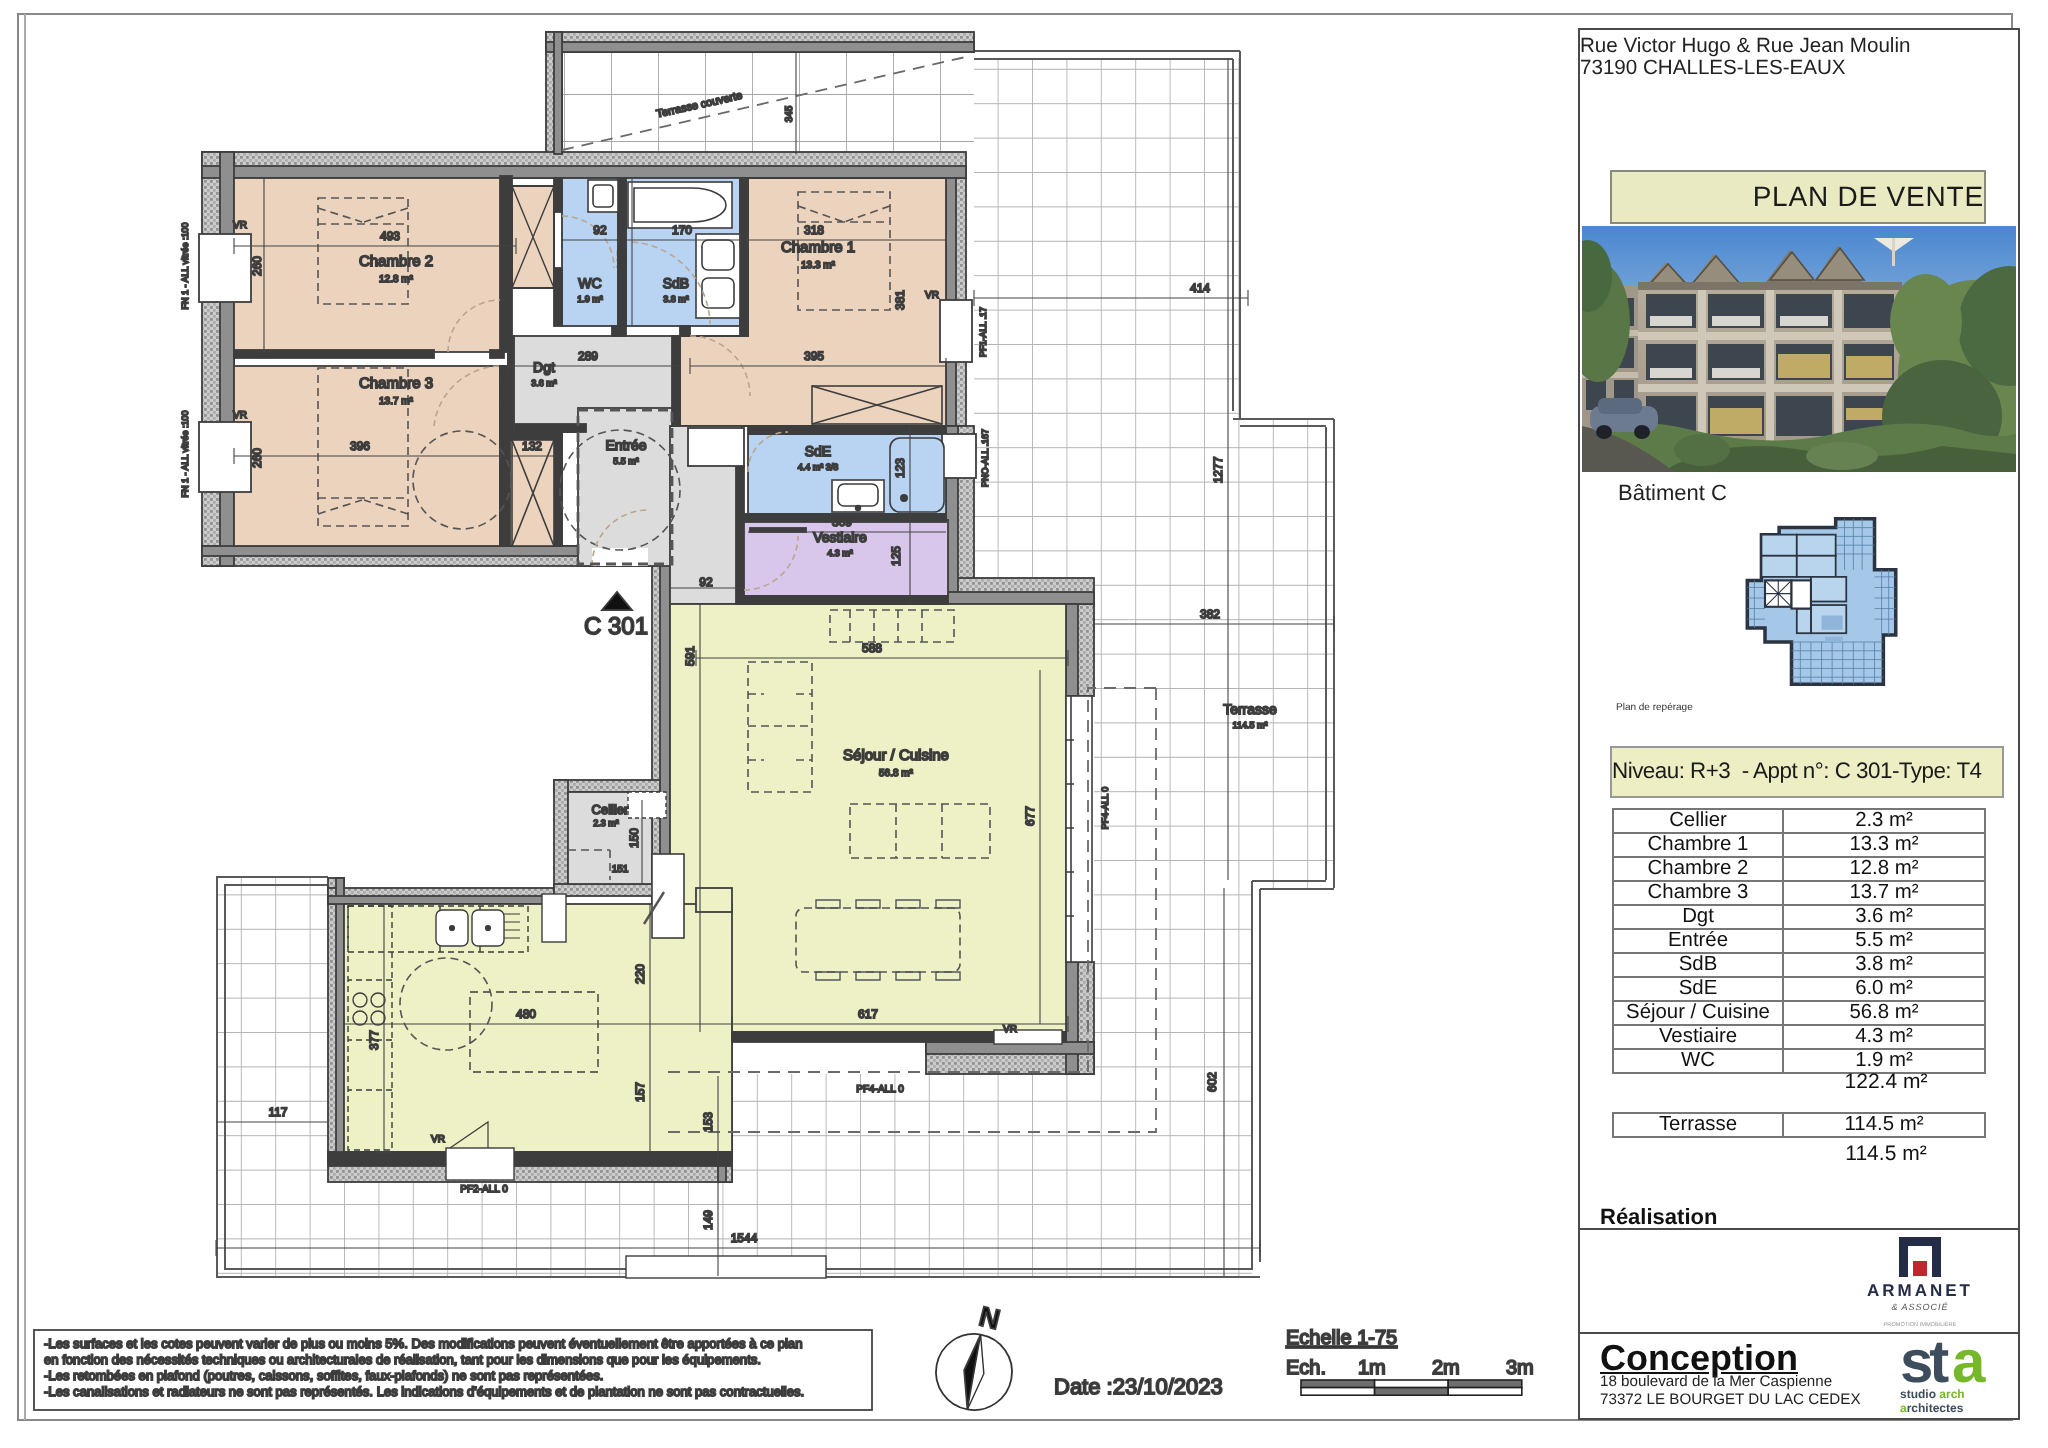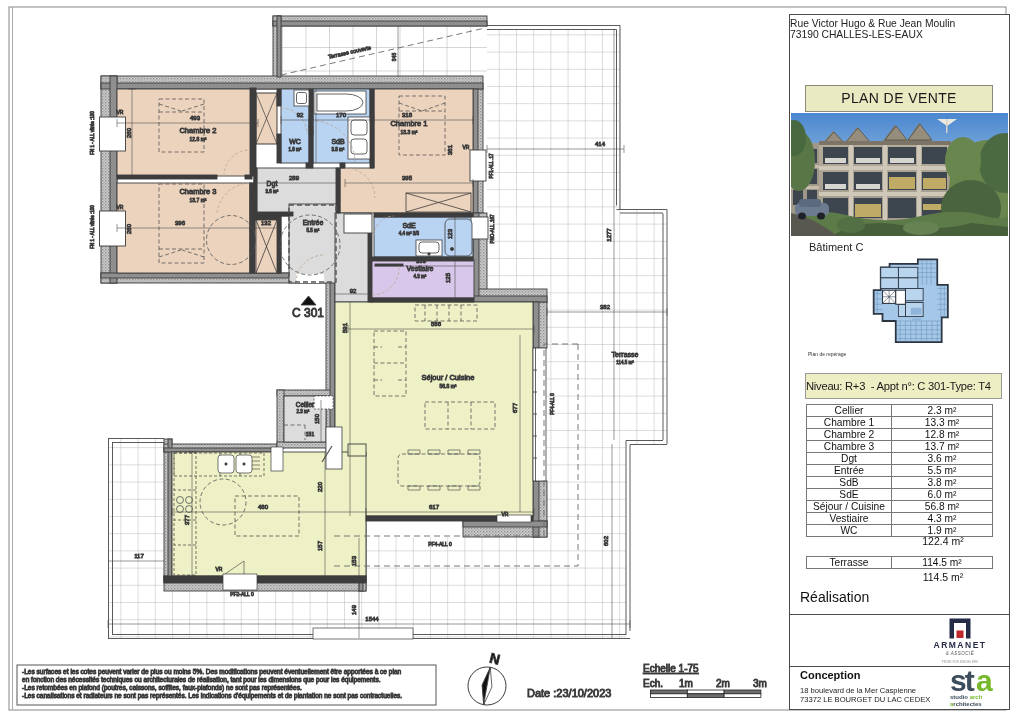--- a/index.html
+++ b/index.html
@@ -376,21 +376,21 @@
   <rect x="650.5" y="693.8" width="36.8" height="3.8" fill="#fff"></rect>
   <rect x="687.3" y="693.8" width="36.8" height="3.8" fill="#6e6e6e"></rect>
   <rect x="724.1" y="693.8" width="36.8" height="3.8" fill="#fff"></rect>
  </g>
 </g>
 </g>
     </svg>
 
 <div class="abs" style="left:789px;top:14px;width:219px;height:694px;border:1px solid #4a4a4a;background:#fff;">
  <div style="font-size:10.3px;line-height:10.5px;color:#222;margin-top:4px;">Rue Victor Hugo &amp; Rue Jean Moulin<br>73190 CHALLES-LES-EAUX</div>
- <div class="abs" style="left:15px;top:70px;width:186px;height:25px;background:#e9eac2;border:1px solid #8a8a7a;text-align:center;font-size:14px;letter-spacing:0.4px;line-height:25px;color:#1a1a1a;">PLAN DE VENTE</div>
+ <div class="abs" style="left:15px;top:70px;width:186px;height:25px;background:#e9eac2;border:1px solid #8a8a7a;text-align:right;font-size:14px;letter-spacing:0.4px;line-height:25px;color:#1a1a1a;">PLAN DE VENTE</div>
  <div class="abs" style="left:1px;top:98px;width:217px;height:123px;overflow:hidden;">
  <svg width="217" height="123" viewBox="0 0 217 123">
   <defs>
             <linearGradient id="sky" x1="0" y1="0" x2="0" y2="1">
    <stop offset="0" stop-color="#4a87cf"></stop>
               <stop offset="0.45" stop-color="#8cb4e0"></stop>
               <stop offset="1" stop-color="#dce9f2"></stop>
             </linearGradient>
   <linearGradient id="fac" x1="0" y1="0" x2="0" y2="1">
    <stop offset="0" stop-color="#b6ac9b"></stop>
@@ -550,32 +550,32 @@
  <table style="position:absolute;left:16px;top:541px;width:187px;border-collapse:collapse;font-size:10.2px;color:#111;" cellspacing="0">
   <tbody>
           <tr>
             <td style="border:1px solid #777;width:84px;text-align:center;height:11px;padding:0;">Terrasse</td>
             <td style="border:1px solid #777;text-align:center;padding:0;">114.5 m²</td>
           </tr>
  </tbody>
       </table>
  <div class="abs" style="left:103px;top:556px;width:100px;text-align:center;font-size:10.5px;color:#111;">114.5 m²</div>
  <div class="abs" style="left:0;top:598.5px;width:219px;border-top:1px solid #4a4a4a;"></div>
- <div class="abs" style="left:10px;top:574px;font-size:14px;font-weight:normal;color:#111;">Réalisation</div>
+ <div class="abs" style="left:10px;top:588px;font-size:11px;font-weight:bold;color:#111;">Réalisation</div>
  <div class="abs" style="left:130px;top:601px;width:80px;">
   <svg width="80" height="50" viewBox="0 0 80 50">
    <path d="M29.5 2.5 H50.5 V22.5 H46 V7 H34 V22.5 H29.5 Z" fill="#252c48"></path>
    <rect x="36.5" y="14.5" width="7" height="7.5" fill="#c0272d"></rect>
    <text x="40" y="32" font-size="8.5" font-weight="bold" fill="#252c48" text-anchor="middle" letter-spacing="1.5">ARMANET</text>
    <text x="40" y="39" font-size="4.5" font-style="italic" fill="#555" text-anchor="middle" letter-spacing="0.5">&amp; ASSOCIÉ</text>
    <text x="40" y="47" font-size="2.8" fill="#999" text-anchor="middle">PROMOTION IMMOBILIÈRE</text>
   </svg>
  </div>
  <div class="abs" style="left:0;top:650.5px;width:219px;border-top:1px solid #4a4a4a;"></div>
- <div class="abs" style="left:10px;top:654px;font-size:11px;font-weight:bold;color:#111;">Conception</div>
+ <div class="abs" style="left:10px;top:654px;font-size:18px;font-weight:bold;color:#111;text-decoration:underline;">Conception</div>
  <div class="abs" style="left:10px;top:671px;font-size:7.6px;line-height:9.4px;color:#222;">18 boulevard de la Mer Caspienne<br>73372 LE BOURGET DU LAC CEDEX</div>
  <div class="abs" style="left:160px;top:650px;width:56px;height:42px;">
   <svg width="56" height="42" viewBox="0 0 56 42">
    <text x="0" y="26" font-size="30" font-weight="bold" fill="#3d4d5c" font-family="Liberation Sans" letter-spacing="-2">st</text>
    <text x="26" y="26" font-size="30" font-weight="bold" fill="#76b82a" font-family="Liberation Sans">a</text>
    <text x="0" y="34" font-size="6" font-weight="bold"><tspan fill="#3d4d5c">studio </tspan><tspan fill="#76b82a">arch</tspan></text>
    <text x="0" y="41" font-size="6" font-weight="bold"><tspan fill="#76b82a">a</tspan><tspan fill="#3d4d5c">rchitectes</tspan></text>
   </svg>
  </div>
 </div>

